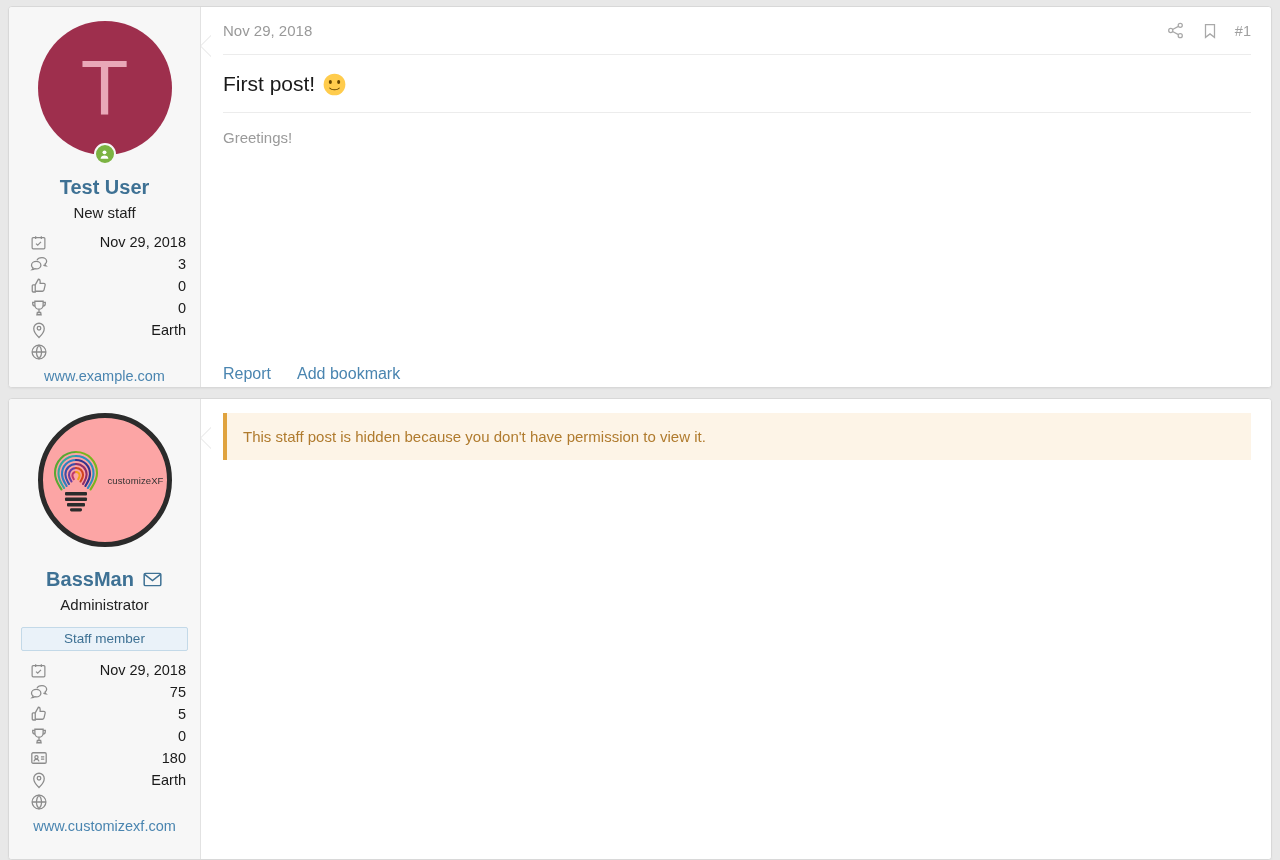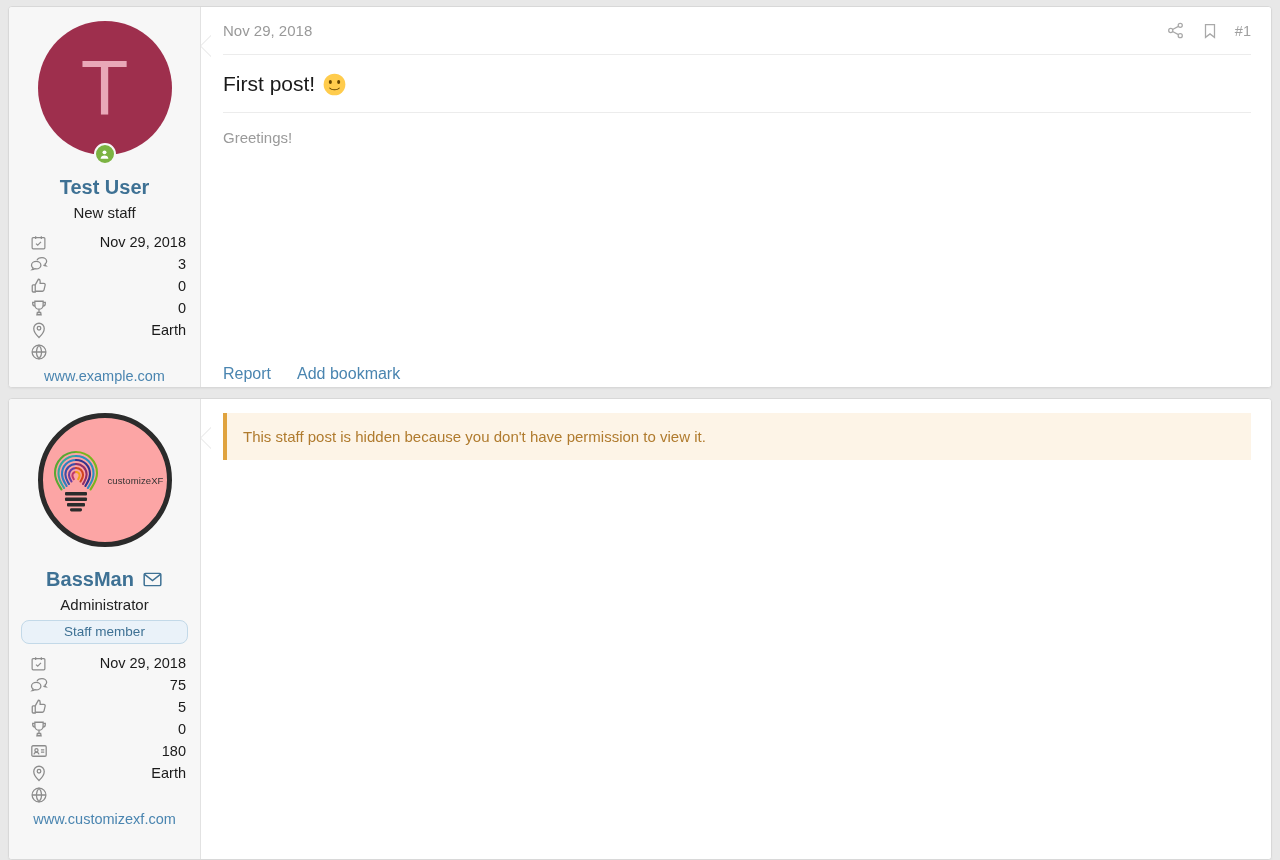--- a/index.html
+++ b/index.html
@@ -99,24 +99,24 @@
     text-align: center;
   }
   .username .uname-text { cursor: pointer; }
   .user-title {
     font-size: 15px;
     color: #222;
     margin-top: 4px;
     line-height: 1.35;
   }
   .staff-banner {
-    margin: 5px 4px 0 4px;
+    margin: 12px 4px 0 4px;
     background: #eaf2f9;
     border: 1px solid #c3d9e8;
-    border-radius: 8px;
+    border-radius: 2px;
     color: #3e7194;
     font-size: 13.5px;
     padding: 3px 0 4px 0;
   }
 
   
   .stats { margin-top: 8px; }
   .stat-row {
     display: flex;
     align-items: center;

